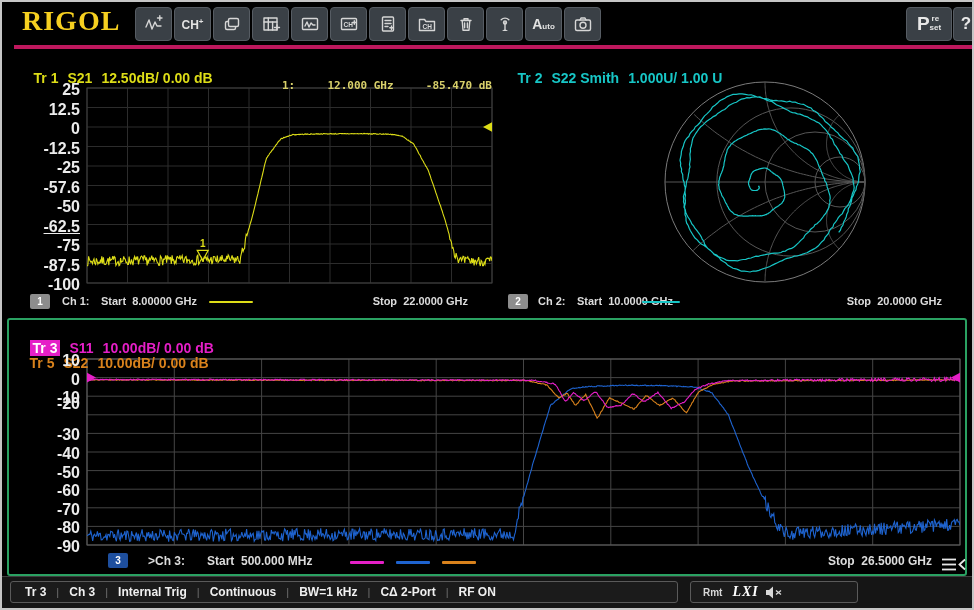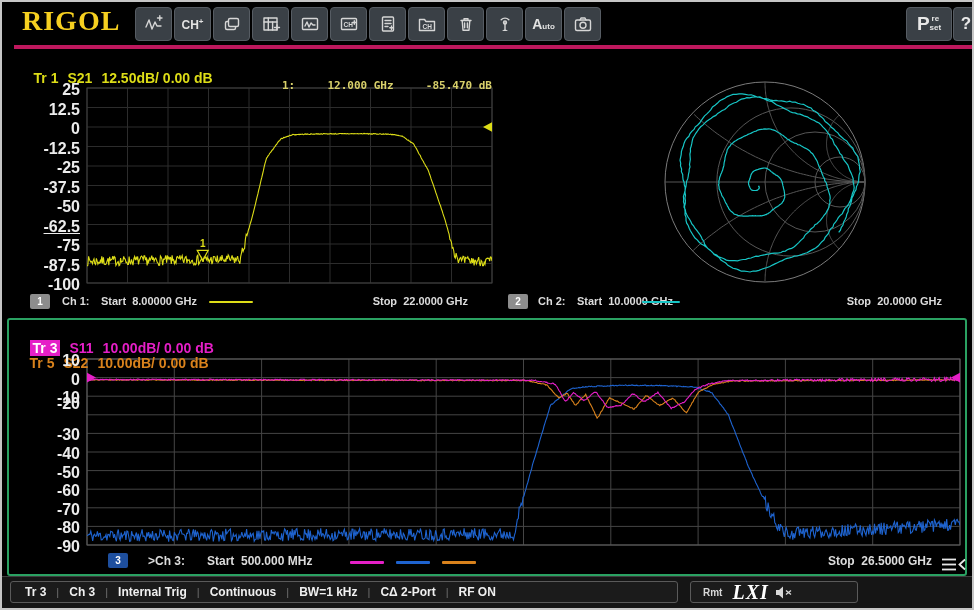--- a/index.html
+++ b/index.html
@@ -39,21 +39,21 @@
   .badge{position:absolute;z-index:3;width:20px;height:15px;border-radius:2px;text-align:center;font-size:10px;
     line-height:15px;color:#fff;font-weight:bold;cursor:pointer;}
   .swatch{position:absolute;z-index:3;height:2px;border-radius:1px;}
   .right{text-align:right;}
   
   .statusbar{position:absolute;left:0;bottom:0;width:100%;height:31px;background:#151515;border-top:1px solid #3e3e3e;z-index:4;}
   .sb-box{position:absolute;top:4px;height:22px;border:1px solid #5a5a5a;border-radius:3px;display:flex;align-items:center;box-sizing:border-box;background:#1b1b1b;}
   .sb-item{font-size:12px;font-weight:bold;color:#f0f0f0;white-space:pre;}
   .sb-sep{color:#6f6f6f;margin:0 10px;font-size:11px;}
   .sb-rmt{font-size:10px;color:#d8d8d8;font-weight:bold;margin-right:10px;}
-  .sb-lxi{font-size:20px;color:#fff;font-weight:bold;font-style:italic;font-family:"Liberation Serif",serif;margin-right:6px;letter-spacing:1px;}
+  .sb-lxi{font-size:14px;color:#fff;font-weight:bold;font-style:italic;font-family:"Liberation Serif",serif;margin-right:6px;letter-spacing:1px;}
   .sb-time{position:absolute;top:4px;height:22px;display:flex;align-items:center;font-size:12.5px;font-weight:bold;color:#ececec;}
   .menu-icon{position:absolute;z-index:4;cursor:pointer;}
 </style>
 </head>
 <body>
 
 <div class="screen">
 
   <div class="toolbar">
     <div class="logo">RIGOL</div>
@@ -242,20 +242,23 @@
 
   <div class="hdr" style="left:16px;top:52px;color:#dddd17;">
     <span>Tr 1</span><span>S21</span><span>12.50dB/ 0.00 dB</span>
   </div>
   <div class="marker-readout">
     <span>1:</span>
     <span>12.000 GHz</span>
     <span>-85.470 dB</span>
   </div>
 
+  <div class="hdr" style="left:500px;top:52px;color:#17c6c6;">
+    <span>Tr 2</span><span>S22 Smith</span><span>1.000U/ 1.00 U</span>
+  </div>
 
   <div class="badge" style="left:28px;top:292px;background:#8d8d8d;">1</div>
   <div class="ft" style="left:60px;top:293px;">Ch 1:</div>
   <div class="ft" style="left:99px;top:293px;">Start  8.00000 GHz</div>
   <div class="swatch" style="left:207px;top:299px;width:44px;background:#dddd17;"></div>
   <div class="ft right" style="left:346px;top:293px;width:120px;">Stop  22.0000 GHz</div>
 
   <div class="badge" style="left:506px;top:292px;background:#8d8d8d;">2</div>
   <div class="ft" style="left:536px;top:293px;">Ch 2:</div>
   <div class="ft" style="left:575px;top:293px;">Start  10.0000 GHz</div>
@@ -310,21 +313,21 @@
         <path d="M11 4.5 l5 4 M16 4.5 l-5 4" stroke="#d8d8d8" stroke-width="1.4" fill="none"></path>
       </svg>
     </div>
   </div>
 
 <div class="tick" style="left: 18px; top: 79px;">25</div>
     <div class="tick" style="left: 18px; top: 98.5px;">12.5</div>
     <div class="tick" style="left: 18px; top: 118px;">0</div>
     <div class="tick" style="left: 18px; top: 137.5px; text-align: right;">-12.5</div>
     <div class="tick" style="left: 18px; top: 157px;">-25</div>
-    <div class="tick" style="left: 18px; top: 176.5px;">-37.5</div>
+    <div class="tick" style="left: 18px; top: 176.5px;">-57.6</div>
     <div class="tick" style="left: 18px; top: 196px;">-50</div>
     <div class="tick" style="left: 18px; top: 215.5px; text-decoration: underline;">-62.5</div>
     <div class="tick" style="left: 18px; top: 235px;">-75</div>
     <div class="tick" style="left: 18px; top: 254.5px;">-87.5</div>
     <div class="tick" style="left: 18px; top: 274px;">-100</div>
     <div class="tick" style="left: 18px; top: 350px;">10</div>
     <div class="tick" style="left: 18px; top: 368.6px;">0</div>
     <div class="tick" style="left: 18px; top: 387.2px;">-10</div>
     <div class="tick" style="left: 18px; top: 393px;">-20</div>
     <div class="tick" style="left: 18px; top: 424.4px;">-30</div>

